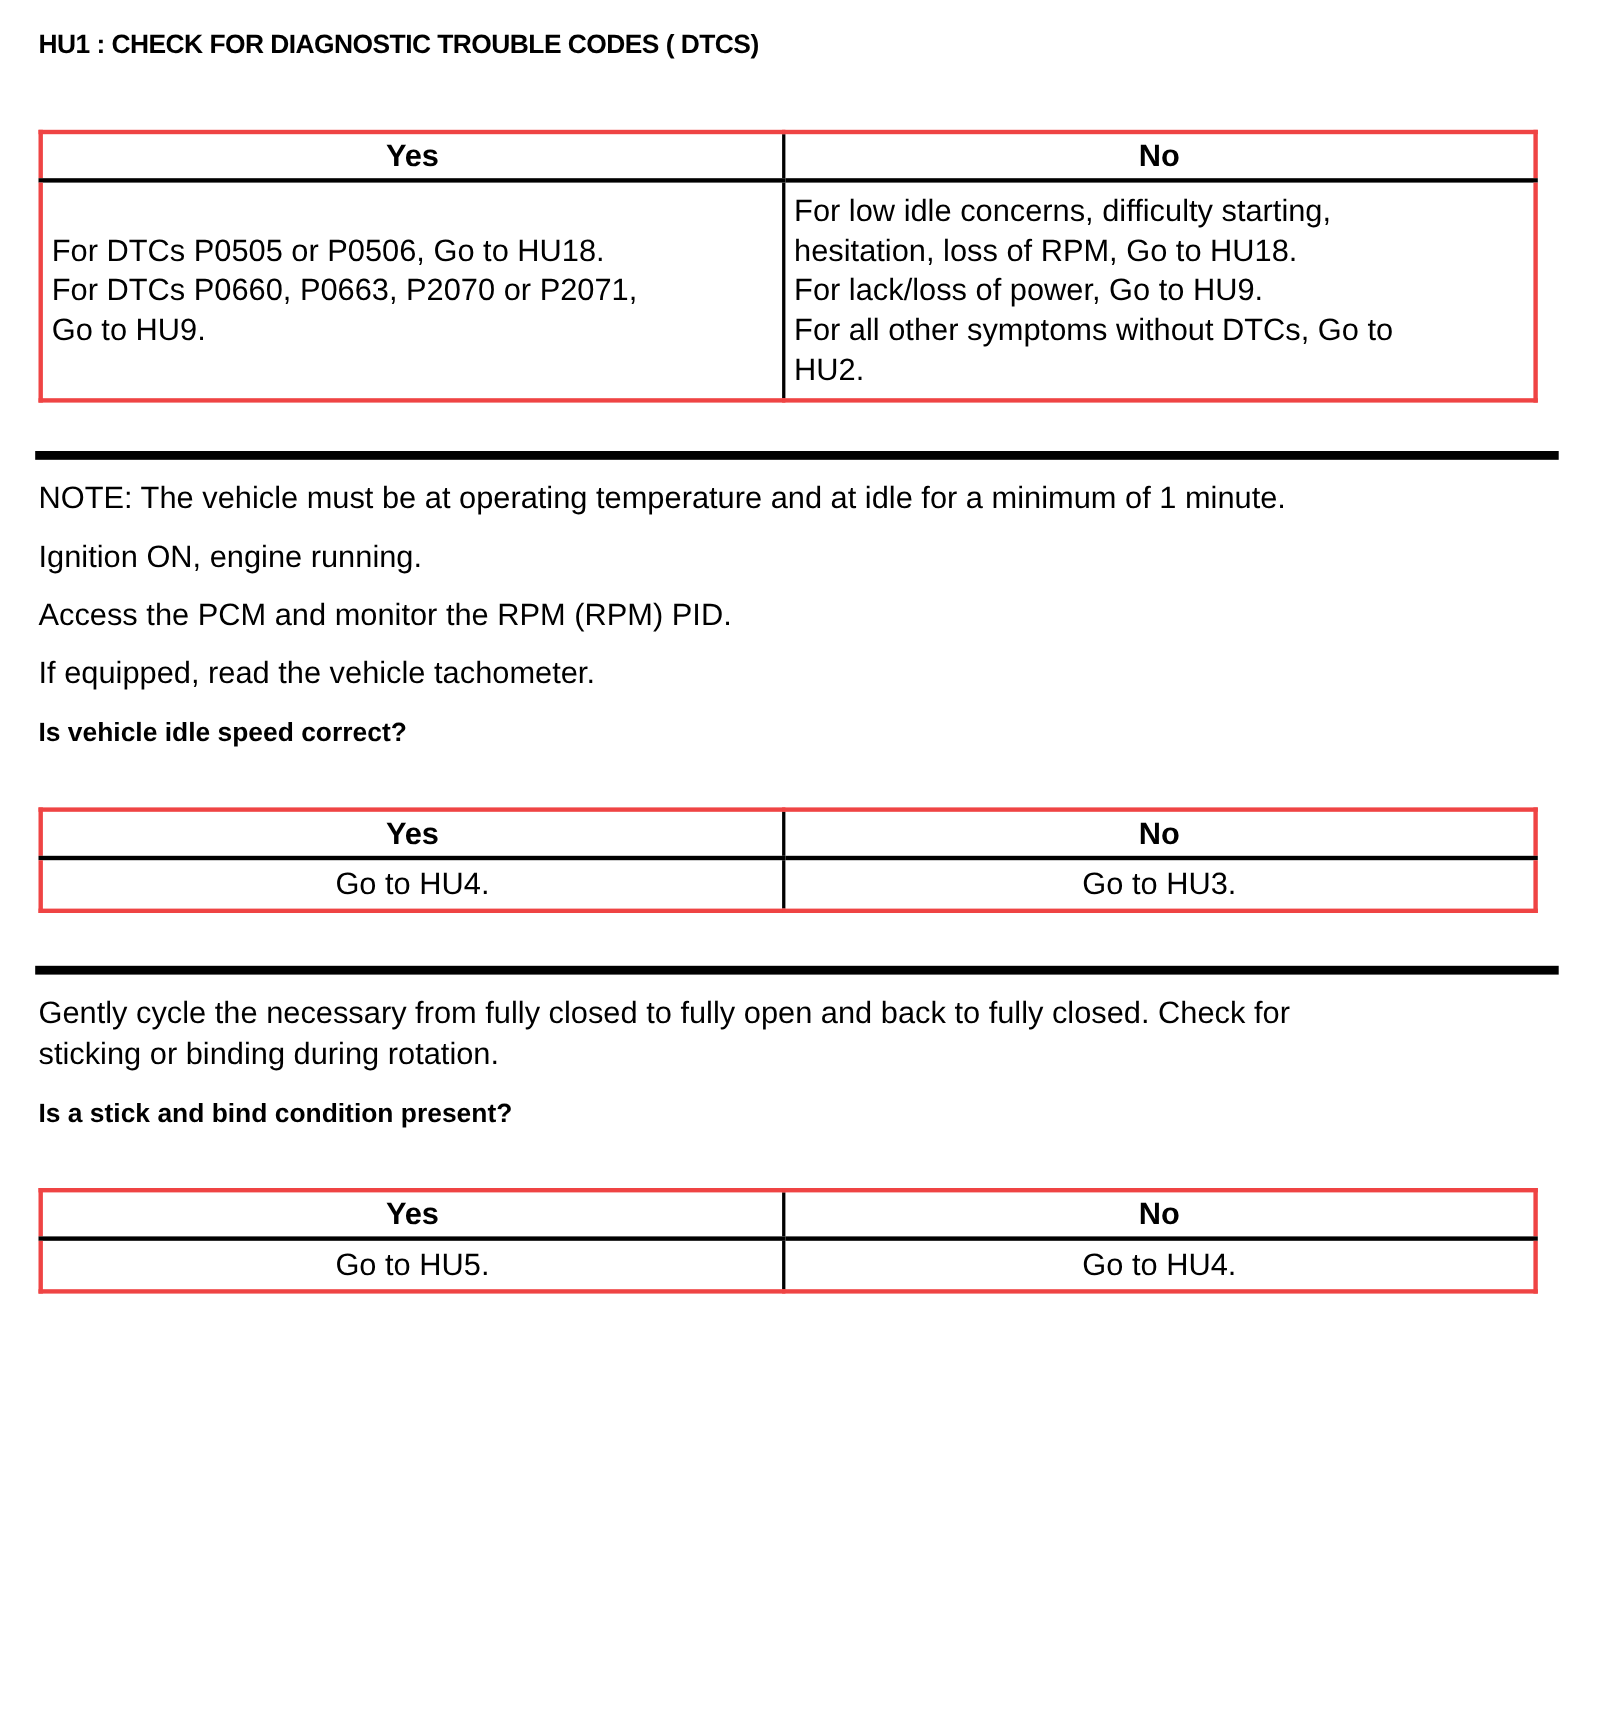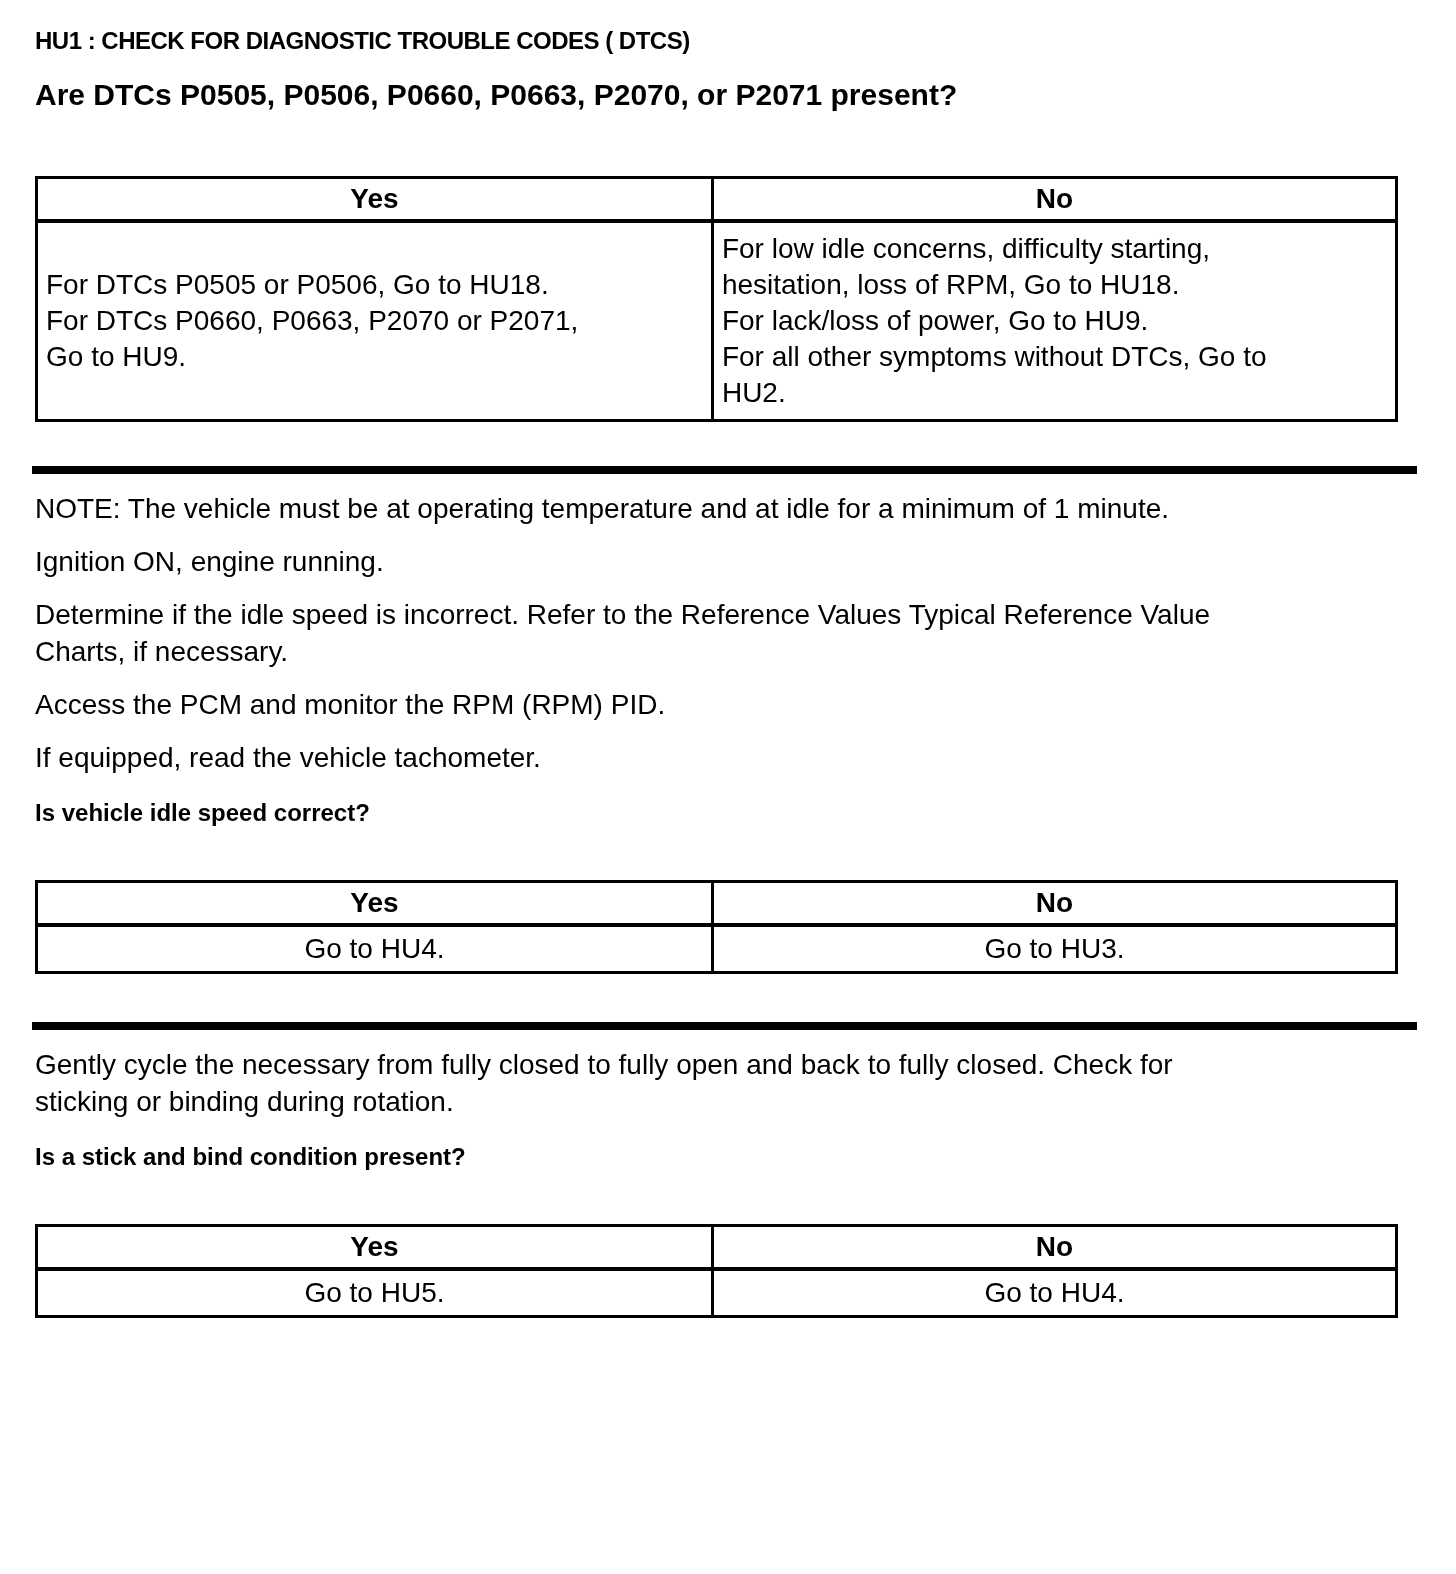--- a/index.html
+++ b/index.html
@@ -40,21 +40,21 @@
   .body-text {
     font-size: 28px;
     line-height: 37px;
     margin: 16px 0 0 0;
     white-space: pre-line;
   }
   table.decision {
     border-collapse: collapse;
     width: 1363px;
     table-layout: fixed;
-    border: 1px solid #ef4444;
+    border: 4px solid #ef4444;
     padding-left: 42px;
   }
   table.decision col.c1 { width: 49.7%; }
   table.decision th {
     border: 3px solid #000;
     border-bottom: 4px solid #000;
     font-size: 28px;
     font-weight: bold;
     text-align: center;
     padding: 3px 4px;
@@ -87,21 +87,20 @@
   .sec2 .sec-heading { margin-top: 70px; }
   .sec3 .sec-heading { margin-top: 84px; }
 </style>
 </head>
 <body>
 
 <div class="page">
 
   <div class="section sec1">
     <h2 class="sec-heading">HU1 : CHECK FOR DIAGNOSTIC TROUBLE CODES ( DTCS)</h2>
-    <p class="question big">Are DTCs P0505, P0506, P0660, P0663, P2070, or P2071 present?</p>
     <table class="decision tbl-hu1">
       <colgroup>
           <col class="c1">
           <col class="c2">
         </colgroup>
       <thead>
         <tr>
           <th>Yes</th>
           <th>No</th>
         </tr>
@@ -118,22 +117,20 @@
 HU2.</td>
         </tr>
       </tbody>
     </table>
     <div class="divider d1"></div>
   </div>
 
   <div class="section sec2">
     <p class="body-text">NOTE: The vehicle must be at operating temperature and at idle for a minimum of 1 minute.</p>
     <p class="body-text">Ignition ON, engine running.</p>
-    <p class="body-text">Determine if the idle speed is incorrect. Refer to the Reference Values Typical Reference Value
-Charts, if necessary.</p>
     <p class="body-text">Access the PCM and monitor the  RPM (RPM) PID.</p>
     <p class="body-text">If equipped, read the vehicle tachometer.</p>
     <p class="question">Is vehicle idle speed correct?</p>
     <table class="decision centered tbl-small">
       <colgroup>
           <col class="c1">
           <col class="c2">
         </colgroup>
       <thead>
         <tr>

